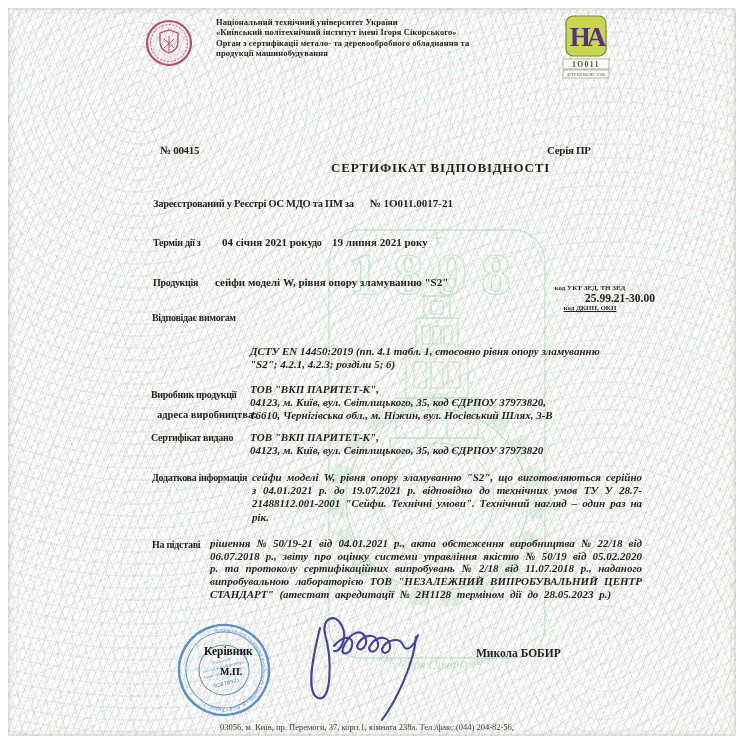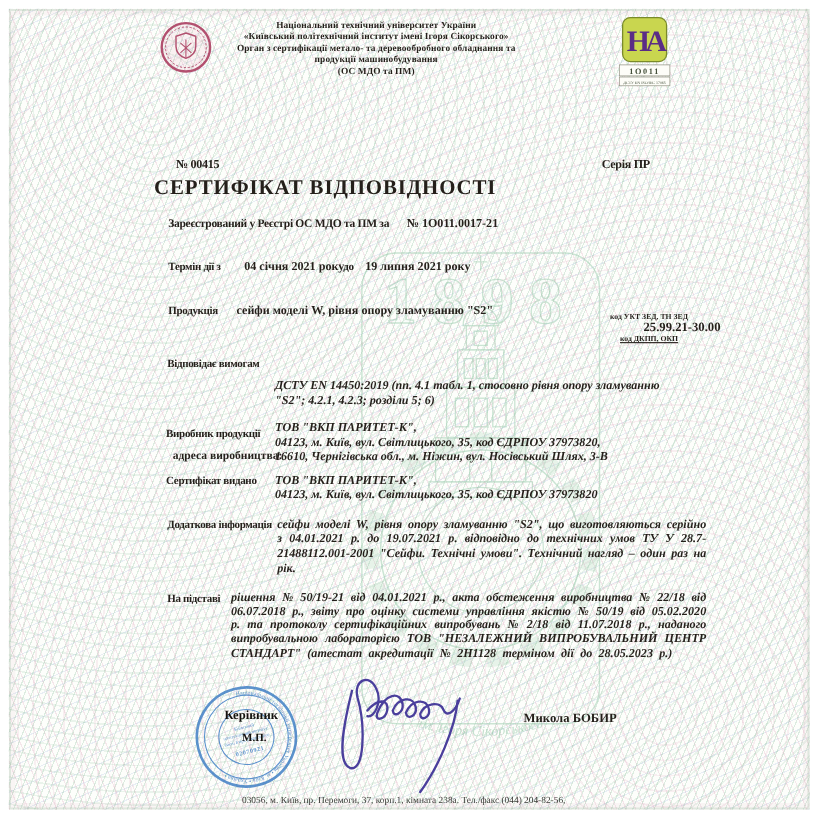--- a/index.html
+++ b/index.html
@@ -9,26 +9,26 @@
     background-color:#fdfefb;
     background-image:
       repeating-linear-gradient(112deg, rgba(167,206,180,0.38) 0 1px, rgba(0,0,0,0) 1px 6px),
       repeating-linear-gradient(68deg, rgba(226,178,198,0.30) 0 1px, rgba(0,0,0,0) 1px 8px),
       repeating-linear-gradient(-24deg, rgba(170,190,225,0.25) 0 1px, rgba(0,0,0,0) 1px 10px),
       repeating-radial-gradient(circle at 18% 12%, rgba(167,206,180,0.22) 0 1.5px, rgba(0,0,0,0) 1.5px 12px),
       repeating-radial-gradient(circle at 82% 88%, rgba(226,178,198,0.20) 0 1.5px, rgba(0,0,0,0) 1.5px 14px);
     box-shadow: inset 0 0 0 2px rgba(150,190,160,0.25), inset 0 0 0 6px rgba(220,180,200,0.12);
   }
   .abs{position:absolute;}
-  .hdr{font-size:8.5px;font-weight:bold;line-height:10.4px;text-align:center;letter-spacing:0.1px;}
+  .hdr{font-size:8.5px;font-weight:bold;line-height:10.4px;letter-spacing:0.1px;padding-left:24px;}
   .lbl{font-size:10px;font-weight:bold;letter-spacing:-0.3px;white-space:nowrap;}
   .val{font-size:11px;font-weight:bold;text-align:right;}
   .valblock{font-size:11px;font-weight:bold;font-style:italic;line-height:13px;}
   .just{text-align:justify;}
-  .title{font-size:19px;font-weight:bold;letter-spacing:0.8px;text-align:left;white-space:nowrap;}
+  .title{font-size:13px;font-weight:bold;letter-spacing:0.8px;text-align:right;white-space:nowrap;}
   .small{font-size:7px;font-weight:bold;}
   .footer{font-size:8.5px;color:#3a3a36;text-align:center;line-height:11px;}
   .nowrap{white-space:nowrap;}
   svg{display:block;}
 </style>
 </head>
 <body>
 
 <div class="page">
 
@@ -74,21 +74,20 @@
     <circle cx="25" cy="25" r="18.5" fill="none" stroke="#b2506f" stroke-width="0.9" stroke-dasharray="2 1.6"></circle>
     <path d="M25,12 l9,3 v9 q0,8 -9,11 q-9,-3 -9,-11 v-9 z" fill="none" stroke="#b2506f" stroke-width="1.3"></path>
     <path d="M20,21 L30,30 M30,21 L20,30 M25,18 v16" stroke="#b2506f" stroke-width="1"></path>
   </svg>
 
   <div class="abs hdr" style="left:192px;top:17px;width:300px;">
     <div>Національний технічний університет України</div>
     <div>«Київський політехнічний інститут імені Ігоря Сікорського»</div>
     <div>Орган з сертифікації метало- та деревообробного обладнання та</div>
     <div>продукції машинобудування</div>
-    <div>(ОС МДО та ПМ)</div>
   </div>
 
   <svg class="abs" style="left:562px;top:15px;" width="48" height="66" viewBox="0 0 48 66">
     <rect x="4" y="1" width="40" height="40" rx="7" fill="#c9d64f" stroke="#7a8a2a" stroke-width="1.2"></rect>
     <text x="24" y="31" text-anchor="middle" font-family="Liberation Serif, serif" font-size="27" font-weight="bold" fill="#5a2c86" letter-spacing="-4">НА</text>
     <rect x="1" y="44" width="46" height="10" fill="#fdfdf8" stroke="#8a8a7a" stroke-width="0.6"></rect>
     <text x="24" y="52" text-anchor="middle" font-family="Liberation Serif, serif" font-size="7.5" font-weight="bold" fill="#44503a" letter-spacing="1.5">1О011</text>
     <rect x="1" y="55" width="46" height="8" fill="#fdfdf8" stroke="#8a8a7a" stroke-width="0.6"></rect>
     <text x="24" y="61" text-anchor="middle" font-family="Liberation Serif, serif" font-size="3.6" fill="#44503a">ДСТУ EN ISO/IEC 17065</text>
   </svg>
@@ -110,21 +109,21 @@
 
   <div class="abs lbl" style="left:153px;top:277px;">Продукція</div>
   <div class="abs val nowrap" style="left:215px;top:276px;">сейфи моделі W, рівня опору зламуванню "S2"</div>
 
   <div class="abs" style="left:505px;top:284px;width:130px;text-align:center;margin-left:20px;">
     <div class="small">код УКТ ЗЕД, ТН ЗЕД</div>
     <div class="val" style="font-size:11.5px;">25.99.21-30.00</div>
     <div class="small" style="text-decoration:underline;">код ДКПП, ОКП</div>
   </div>
 
-  <div class="abs lbl" style="left:152px;top:326px;">Відповідає вимогам</div>
+  <div class="abs lbl" style="left:152px;top:312px;">Відповідає вимогам</div>
   <div class="abs valblock" style="left:250px;top:329px;width:350px;margin-top:16px;">ДСТУ EN 14450:2019 (пп. 4.1 табл. 1, стосовно рівня опору зламуванню "S2"; 4.2.1, 4.2.3; розділи 5; 6)</div>
 
   <div class="abs lbl" style="left:151px;top:389px;">Виробник продукції</div>
   <div class="abs valblock nowrap" style="left:250px;top:383px;">ТОВ "ВКП ПАРИТЕТ-К",</div>
   <div class="abs valblock nowrap" style="left:250px;top:396px;">04123, м. Київ, вул. Світлицького, 35, код ЄДРПОУ 37973820,</div>
   <div class="abs val nowrap" style="left:157px;top:409px;font-size:10.5px;">адреса виробництва:</div>
   <div class="abs valblock nowrap" style="left:250px;top:409px;">16610, Чернігівська обл., м. Ніжин, вул. Носівський Шлях, 3-В</div>
 
   <div class="abs lbl" style="left:151px;top:432px;">Сертифікат видано</div>
   <div class="abs valblock nowrap" style="left:250px;top:431px;">ТОВ "ВКП ПАРИТЕТ-К",</div>

